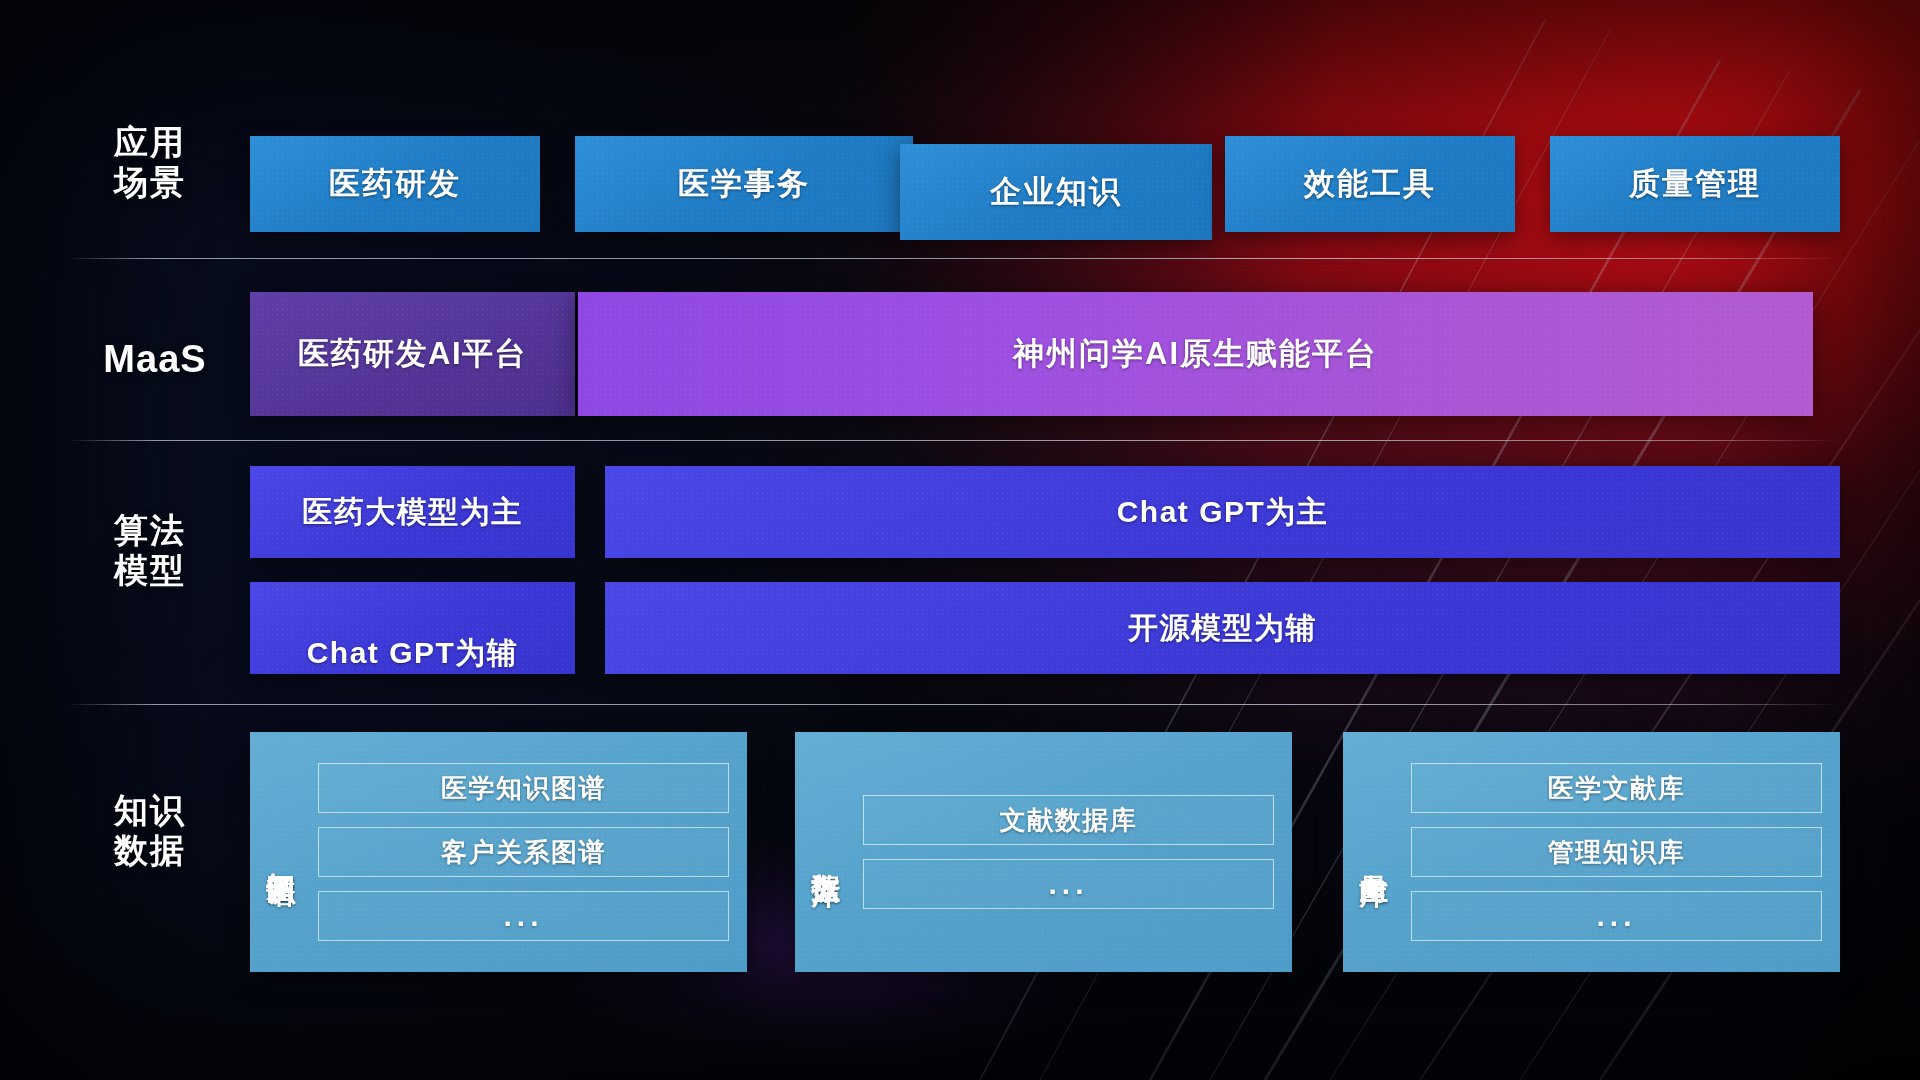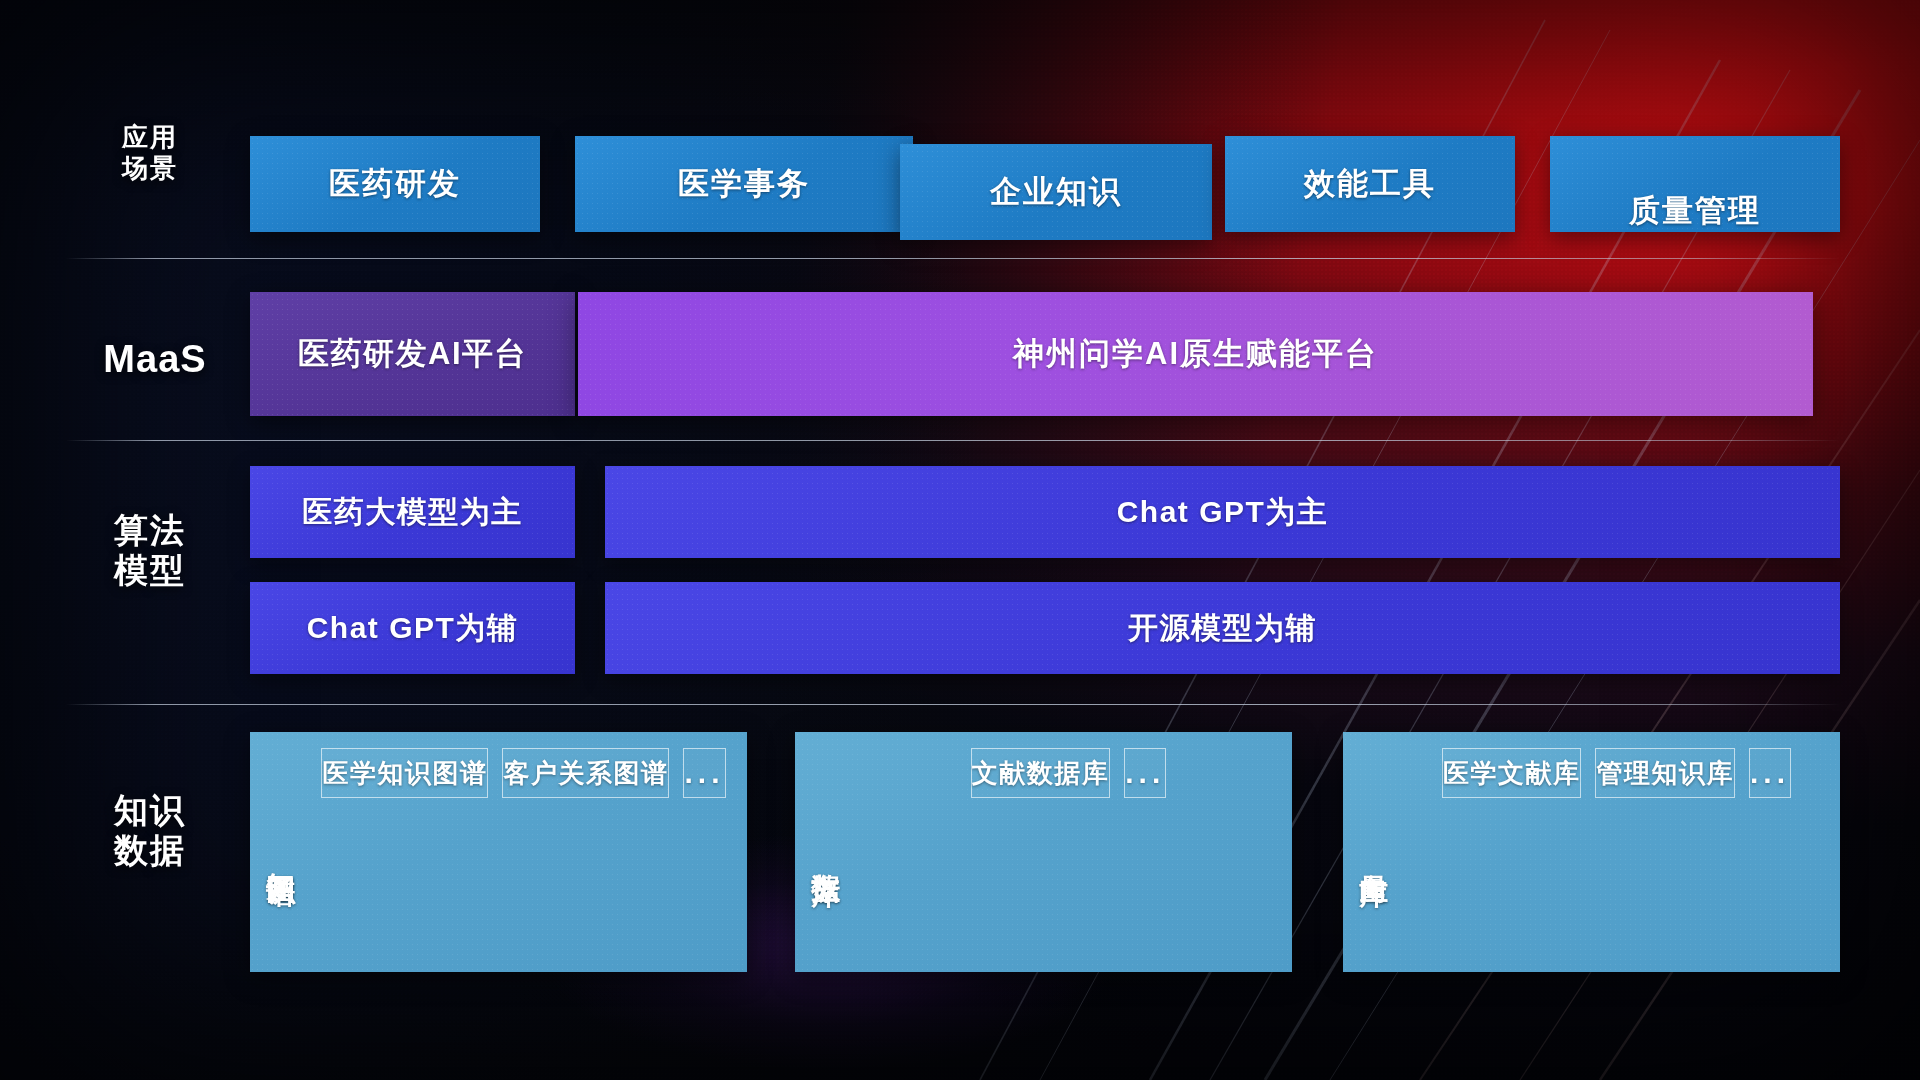--- a/index.html
+++ b/index.html
@@ -61,21 +61,21 @@
   .grp{position:absolute;display:flex;align-items:stretch;
     background:linear-gradient(160deg,#63aed4 0%,#55a2cc 45%,#4e9cc8 100%);
     box-shadow:0 6px 24px rgba(0,0,0,.45);}
   .grp::after{content:"";position:absolute;inset:0;
     background-image:radial-gradient(rgba(255,255,255,.30) .65px, rgba(0,0,0,0) .7px);
     background-size:5px 5px;opacity:.30;pointer-events:none;}
   .grp-title{flex:0 0 auto;width:62px;display:flex;align-items:center;justify-content:center;
     color:#fff;font-weight:bold;font-size:29px;line-height:1.12;letter-spacing:1px;
     text-align:center;writing-mode:vertical-rl;text-orientation:upright;
     text-shadow:0 1px 3px rgba(0,0,0,.40);position:relative;z-index:2;}
-  .grp-items{flex:1 1 auto;display:flex;flex-direction:row;justify-content:center;
+  .grp-items{flex:1 1 auto;display:flex;flex-direction:column;justify-content:center;
     gap:14px;padding:16px 18px 16px 6px;position:relative;z-index:2;}
   .chip{height:48px;display:flex;align-items:center;justify-content:center;
     border:1px solid rgba(255,255,255,.62);
     color:#fff;font-weight:bold;font-size:26px;letter-spacing:1.5px;
     text-shadow:0 1px 3px rgba(0,0,0,.40);
     background:rgba(255,255,255,.035);}
   .chip.ellipsis{font-size:30px;letter-spacing:5px;}
 </style>
 </head>
 <body>
@@ -114,38 +114,38 @@
   <div class="noise"></div>
   <div class="vignette"></div>
 </div>
 
 <div class="stage">
 
   <div class="divider" style="left:66px;top:258px;width:1774px;"></div>
   <div class="divider" style="left:66px;top:440px;width:1774px;"></div>
   <div class="divider" style="left:66px;top:704px;width:1774px;"></div>
 
-  <div class="rowlabel" style="left:90px;top:122px;width:120px;font-size:26px;">
+  <div class="rowlabel" style="left:90px;top:122px;width:120px;font-size:34px;">
     <div>应用</div>
     <div>场景</div>
   </div>
 
   <div class="box t1" style="left:250px;top:136px;width:290px;height:96px;">
     <span>医药研发</span>
   </div>
   <div class="box t1" style="left:575px;top:136px;width:338px;height:96px;">
     <span>医学事务</span>
   </div>
   <div class="box t1" style="left:900px;top:144px;width:312px;height:96px;">
     <span>企业知识</span>
   </div>
   <div class="box t1" style="left:1225px;top:136px;width:290px;height:96px;">
     <span>效能工具</span>
   </div>
-  <div class="box t1" style="left:1550px;top:136px;width:290px;height:96px;align-items:flex-end;">
+  <div class="box t1" style="left:1550px;top:136px;width:290px;height:96px;">
     <span>质量管理</span>
   </div>
 
   <div class="rowlabel" style="left:70px;top:337px;width:170px;font-size:38px;letter-spacing:1px;">
     <div>MaaS</div>
   </div>
 
   <div class="box t2a" style="left:250px;top:292px;width:325px;height:124px;">
     <span>医药研发AI平台</span>
   </div>
@@ -157,21 +157,21 @@
     <div>算法</div>
     <div>模型</div>
   </div>
 
   <div class="box t3" style="left:250px;top:466px;width:325px;height:92px;">
     <span>医药大模型为主</span>
   </div>
   <div class="box t3" style="left:605px;top:466px;width:1235px;height:92px;">
     <span>Chat GPT为主</span>
   </div>
-  <div class="box t3" style="left:250px;top:582px;width:325px;height:92px;">
+  <div class="box t3" style="left:250px;top:582px;width:325px;height:92px;align-items:flex-end;">
     <span>Chat GPT为辅</span>
   </div>
   <div class="box t3" style="left:605px;top:582px;width:1235px;height:92px;">
     <span>开源模型为辅</span>
   </div>
 
   <div class="rowlabel" style="left:90px;top:790px;width:120px;font-size:34px;">
     <div>知识</div>
     <div>数据</div>
   </div>

